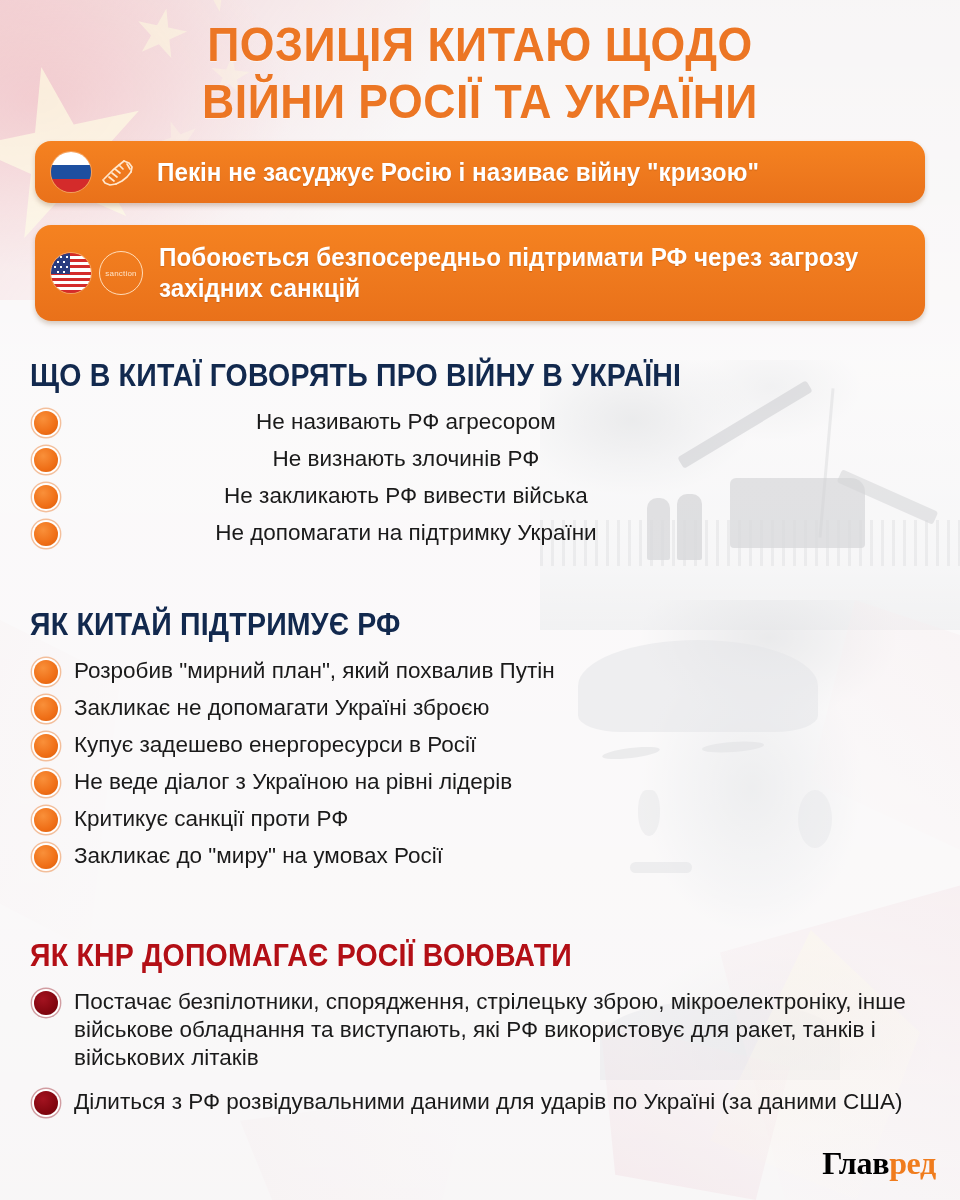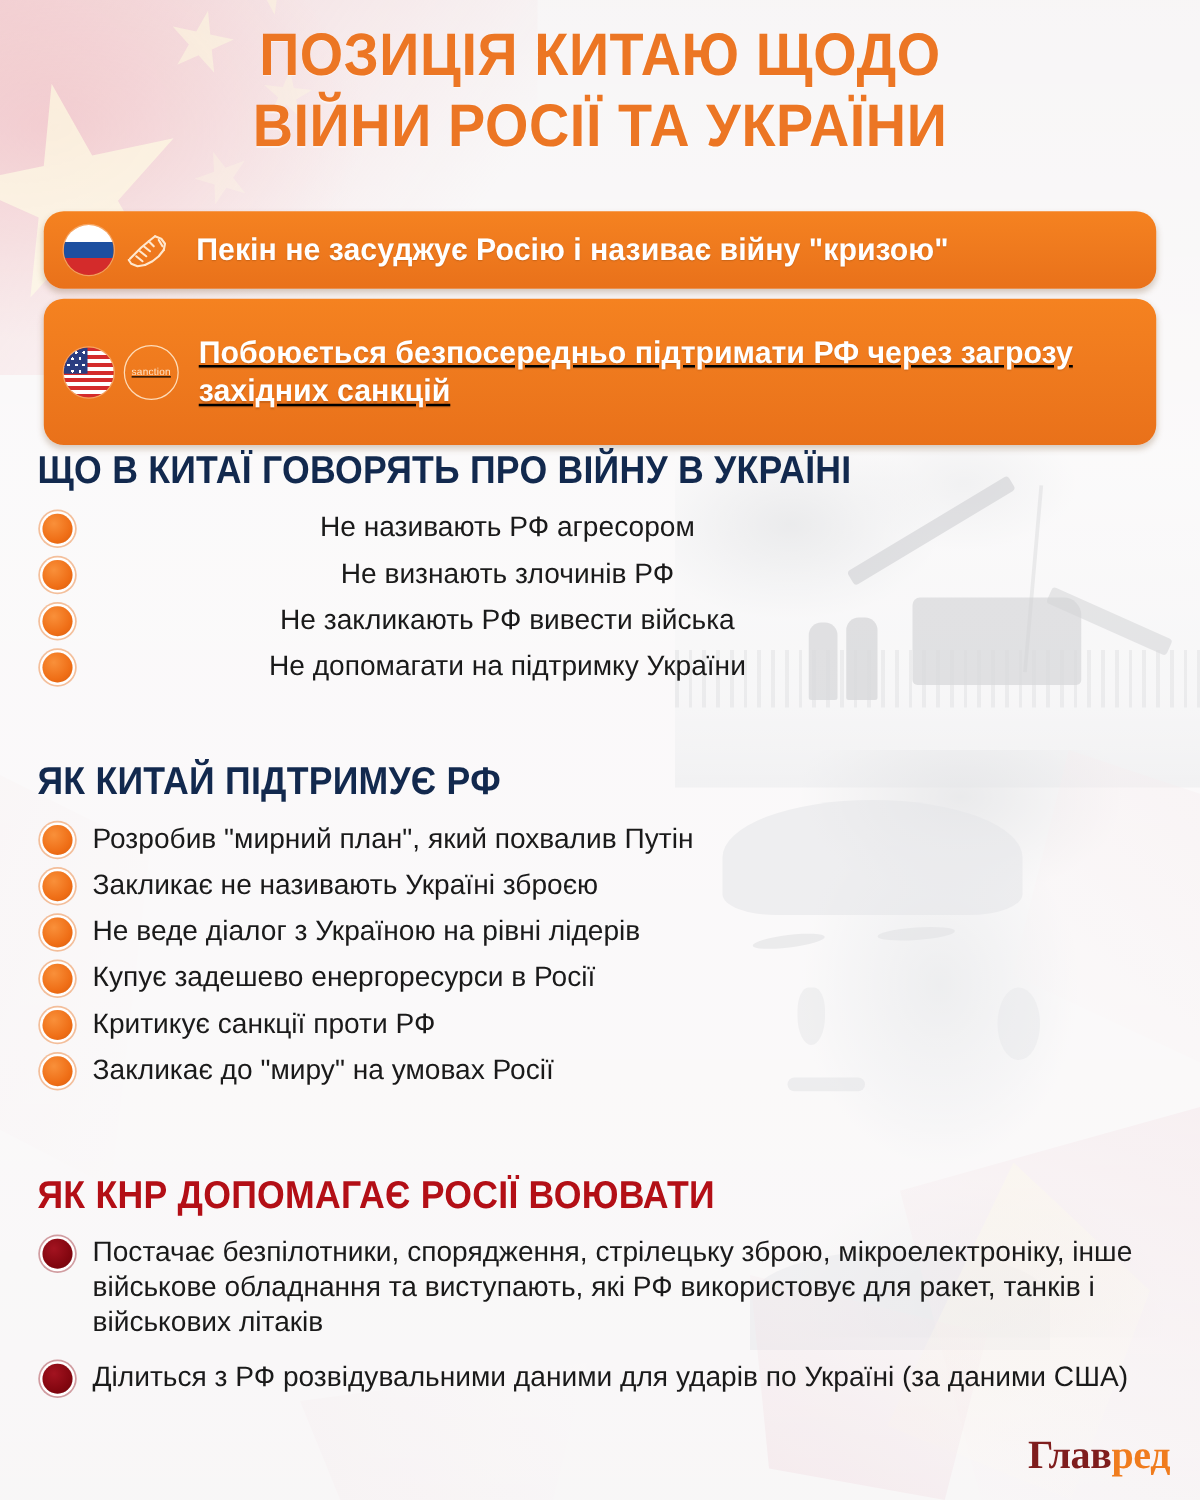--- a/index.html
+++ b/index.html
@@ -117,22 +117,22 @@
 
   
   .banner {
     position:absolute; left:35px; width:890px;
     background:linear-gradient(180deg,#f58220 0%,#ef7a1e 48%,#e9711a 100%);
     border-radius:16px;
     box-shadow:0 3px 5px rgba(120,80,40,.28);
     display:flex; align-items:center;
     padding:0 16px;
   }
-  #banner-1 { top:169px; height:62px;text-align:center; }
-  #banner-2 { top:239px; height:117px;text-decoration:underline; }
+  #banner-1 { top:141px; height:62px;text-align:center; }
+  #banner-2 { top:225px; height:96px; }
 
   .banner-icons { display:flex; align-items:center; flex:0 0 auto; }
   .flag-circle {
     width:40px; height:40px; border-radius:50%;
     overflow:hidden; position:relative; flex:0 0 auto;
     box-shadow:0 0 0 1px rgba(255,255,255,.3);
   }
   #flag-ru::before { content:""; position:absolute; inset:0;
     background:linear-gradient(180deg,#ffffff 0 33.3%,#1d4fa0 33.3% 66.6%,#d42b2b 66.6% 100%); }
   #flag-us::before { content:""; position:absolute; inset:0;
@@ -202,21 +202,21 @@
   #section-2 { top:607px; }
   #section-3 { top:938px; }
   #section-3 .bullet-list li { margin-bottom:16px; }
 
   
   #logo {
     position:absolute; right:24px; bottom:18px;
     font-size:32px; font-weight:bold; letter-spacing:-.3px;
     font-family:"Liberation Serif", serif;
   }
-  #logo .logo-a { color:#7f1d1d; }
+  #logo .logo-a { color:#000000; }
   #logo .logo-b { color:#f07c1d; }
 </style>
 </head>
 <body>
 
 <div id="poster">
 
   <div class="bg-layer" id="bg-china-flag">
     <div class="cn-star" id="cn-star-big"></div>
     <div class="cn-star" id="cn-star-s1"></div>
@@ -314,29 +314,29 @@
 
     <div class="section" id="section-2">
       <div class="section-heading heading-navy">ЯК КИТАЙ ПІДТРИМУЄ РФ</div>
       <ul class="bullet-list">
         <li>
           <span class="dot dot-orange"></span>
           <span>Розробив "мирний план", який похвалив Путін</span>
         </li>
         <li>
           <span class="dot dot-orange"></span>
-          <span>Закликає не називають Україні зброєю</span>
+          <span>Закликає не допомагати Україні зброєю</span>
+        </li>
+        <li>
+          <span class="dot dot-orange"></span>
+          <span>Купує задешево енергоресурси в Росії</span>
         </li>
         <li>
           <span class="dot dot-orange"></span>
           <span>Не веде діалог з Україною на рівні лідерів</span>
-        </li>
-        <li>
-          <span class="dot dot-orange"></span>
-          <span>Купує задешево енергоресурси в Росії</span>
         </li>
         <li>
           <span class="dot dot-orange"></span>
           <span>Критикує санкції проти РФ</span>
         </li>
         <li>
           <span class="dot dot-orange"></span>
           <span>Закликає до "миру" на умовах Росії</span>
         </li>
       </ul>

